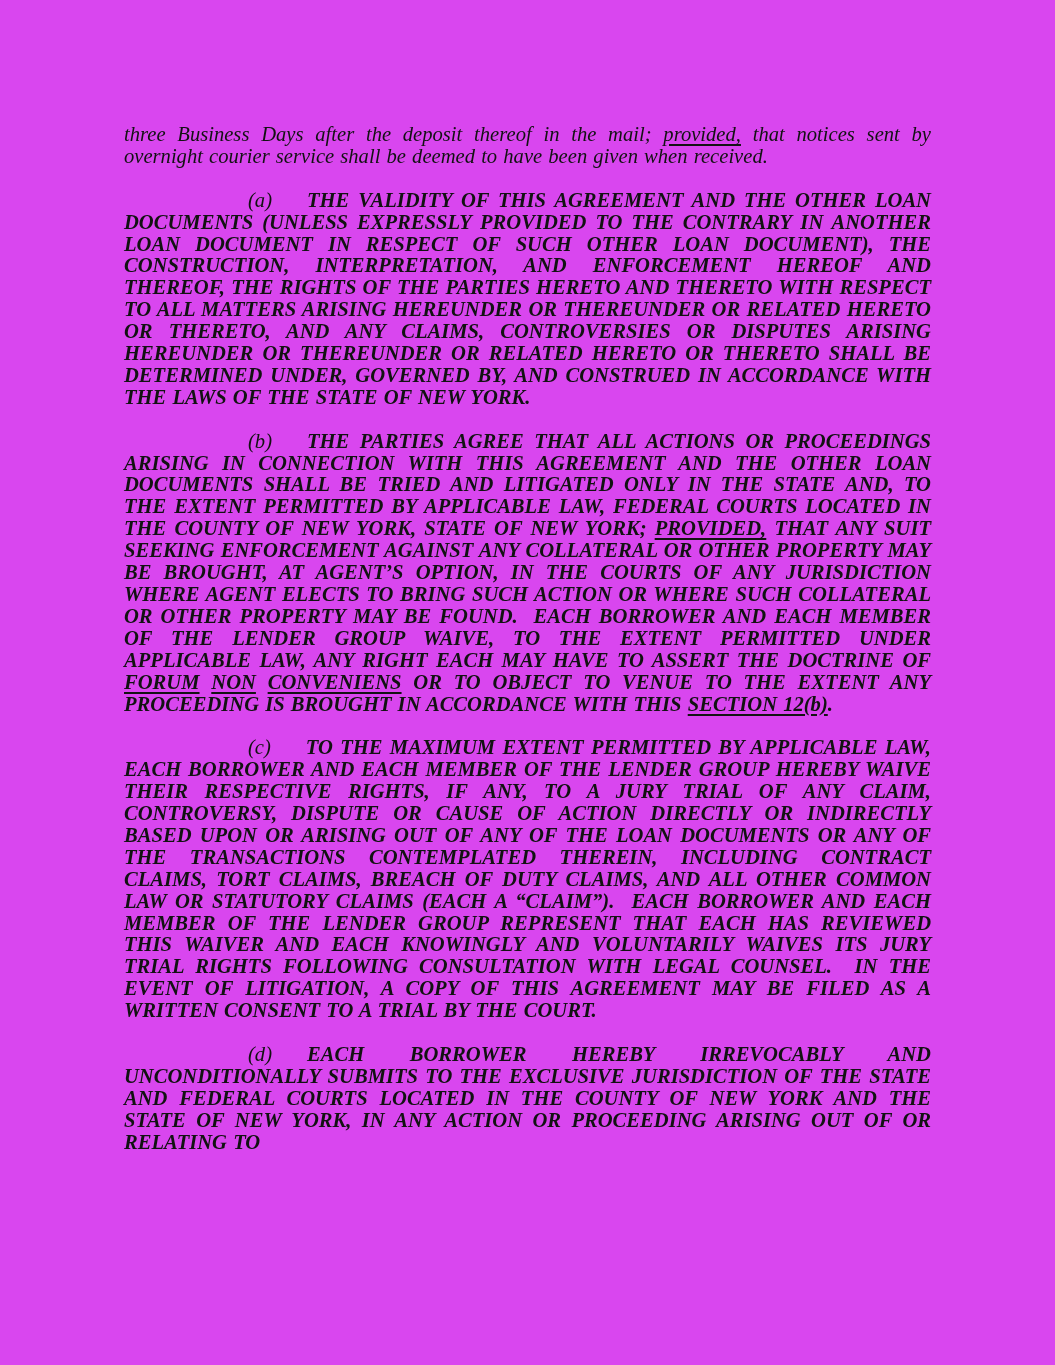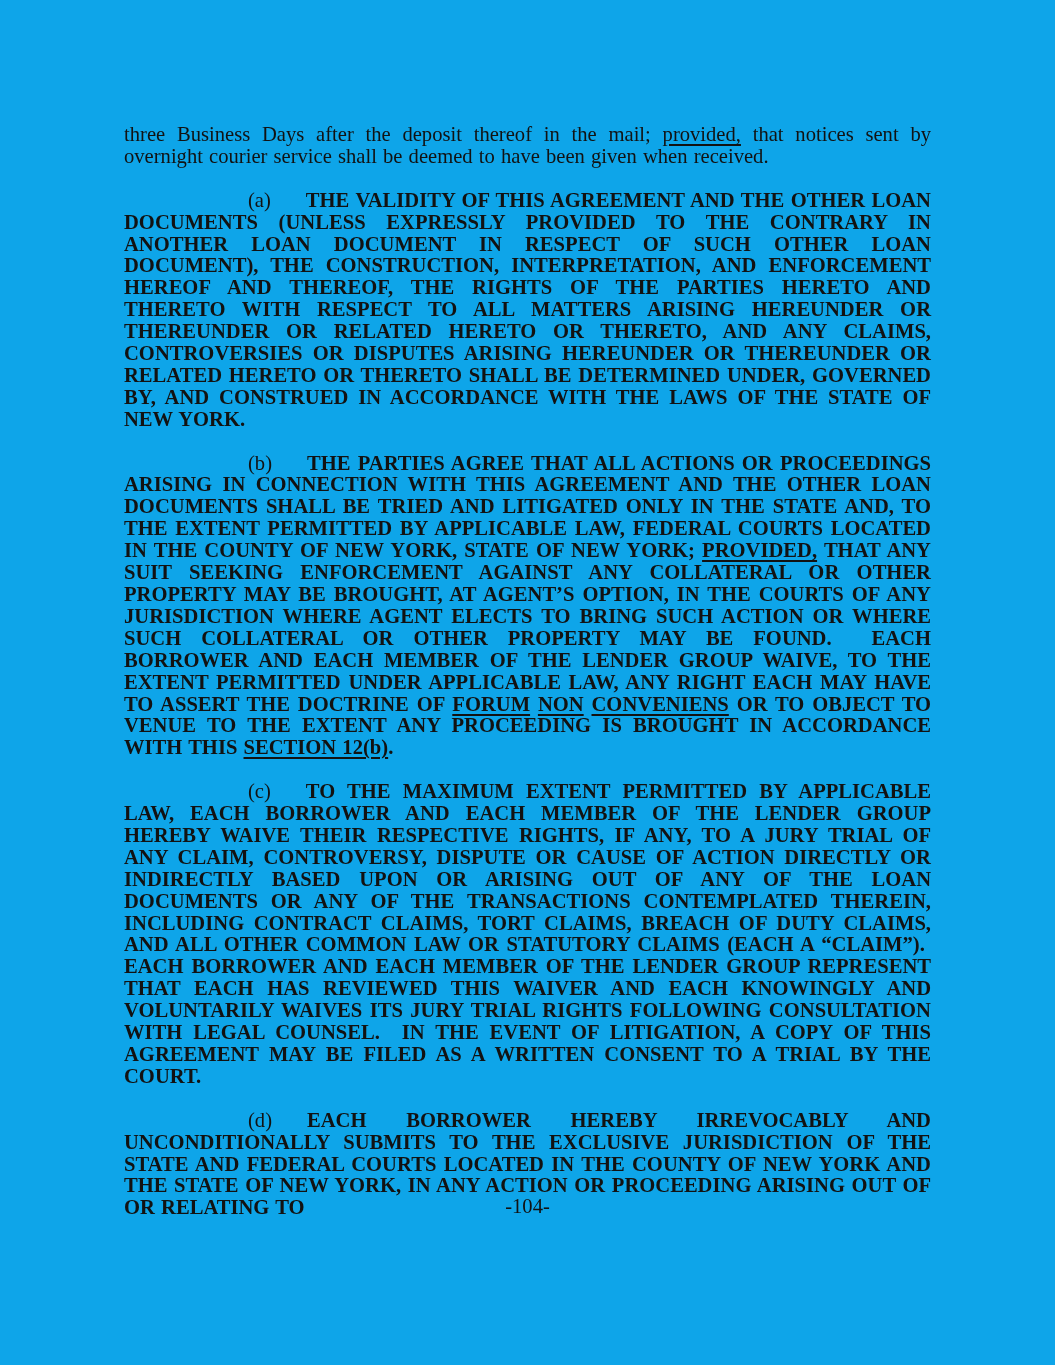--- a/index.html
+++ b/index.html
@@ -12,21 +12,22 @@
     height: 1365px;
     position: relative;
     font-family: "Liberation Serif", "DejaVu Serif", serif;
     color: #121212;
   }
   .page {
     position: absolute;
     inset: 0;
     box-sizing: border-box;
     padding: 124px 124px 16px 124px;
-    background: #0ea5e9;
+    background: #d946ef;
+    font-style: italic;
   }
   .para {
     font-size: 20.6px;
     line-height: 21.9px;
     text-align: justify;
     margin: 0 0 21.9px 0;
     word-spacing: 1px;
   }
   .bold { font-weight: bold; }
   .tab { display: inline-block; height: 1px; }
@@ -56,14 +57,13 @@
 
 
   <p class="para bold"><span class="tab" style="width: 124px;"></span><span class="rg">(a)</span><span class="tab" style="width: 35px;"></span><span>THE VALIDITY OF THIS AGREEMENT AND THE OTHER LOAN DOCUMENTS (UNLESS EXPRESSLY PROVIDED TO THE CONTRARY IN ANOTHER LOAN DOCUMENT IN RESPECT OF SUCH OTHER LOAN DOCUMENT), THE CONSTRUCTION, INTERPRETATION, AND ENFORCEMENT HEREOF AND THEREOF, THE RIGHTS OF THE PARTIES HERETO AND THERETO WITH RESPECT TO ALL MATTERS ARISING HEREUNDER OR THEREUNDER OR RELATED HERETO OR THERETO, AND ANY CLAIMS, CONTROVERSIES OR DISPUTES ARISING HEREUNDER OR THEREUNDER OR RELATED HERETO OR THERETO SHALL BE DETERMINED UNDER, GOVERNED BY, AND CONSTRUED IN ACCORDANCE WITH THE LAWS OF THE STATE OF NEW YORK.</span></p>
 
   <p class="para bold"><span class="tab" style="width: 124px;"></span><span class="rg">(b)</span><span class="tab" style="width: 35px;"></span><span>THE PARTIES AGREE THAT ALL ACTIONS OR PROCEEDINGS ARISING IN CONNECTION WITH THIS AGREEMENT AND THE OTHER LOAN DOCUMENTS SHALL BE TRIED AND LITIGATED ONLY IN THE STATE AND, TO THE EXTENT PERMITTED BY APPLICABLE LAW, FEDERAL COURTS LOCATED IN THE COUNTY OF NEW YORK, STATE OF NEW YORK; </span><span class="u">PROVIDED,</span><span> THAT ANY SUIT SEEKING ENFORCEMENT AGAINST ANY COLLATERAL OR OTHER PROPERTY MAY BE BROUGHT, AT AGENT’S OPTION, IN THE COURTS OF ANY JURISDICTION WHERE AGENT ELECTS TO BRING SUCH ACTION OR WHERE SUCH COLLATERAL OR OTHER PROPERTY MAY BE FOUND.&nbsp; EACH BORROWER AND EACH MEMBER OF THE LENDER GROUP WAIVE, TO THE EXTENT PERMITTED UNDER APPLICABLE LAW, ANY RIGHT EACH MAY HAVE TO ASSERT THE DOCTRINE OF </span><span class="u">FORUM</span><span> </span><span class="u">NON</span><span> </span><span class="u">CONVENIENS</span><span> OR TO OBJECT TO VENUE TO THE EXTENT ANY PROCEEDING IS BROUGHT IN ACCORDANCE WITH THIS </span><span class="u">SECTION 12(b)</span><span>.</span></p>
 
   <p class="para bold"><span class="tab" style="width: 124px;"></span><span class="rg">(c)</span><span class="tab" style="width: 35px;"></span><span>TO THE MAXIMUM EXTENT PERMITTED BY APPLICABLE LAW, EACH BORROWER AND EACH MEMBER OF THE LENDER GROUP HEREBY WAIVE THEIR RESPECTIVE RIGHTS, IF ANY, TO A JURY TRIAL OF ANY CLAIM, CONTROVERSY, DISPUTE OR CAUSE OF ACTION DIRECTLY OR INDIRECTLY BASED UPON OR ARISING OUT OF ANY OF THE LOAN DOCUMENTS OR ANY OF THE TRANSACTIONS CONTEMPLATED THEREIN, INCLUDING CONTRACT CLAIMS, TORT CLAIMS, BREACH OF DUTY CLAIMS, AND ALL OTHER COMMON LAW OR STATUTORY CLAIMS (EACH A “CLAIM”).&nbsp; EACH BORROWER AND EACH MEMBER OF THE LENDER GROUP REPRESENT THAT EACH HAS REVIEWED THIS WAIVER AND EACH KNOWINGLY AND VOLUNTARILY WAIVES ITS JURY TRIAL RIGHTS FOLLOWING CONSULTATION WITH LEGAL COUNSEL.&nbsp; IN THE EVENT OF LITIGATION, A COPY OF THIS AGREEMENT MAY BE FILED AS A WRITTEN CONSENT TO A TRIAL BY THE COURT.</span></p>
 
   <p class="para bold"><span class="tab" style="width: 124px;"></span><span class="rg">(d)</span><span class="tab" style="width: 35px;"></span><span>EACH BORROWER HEREBY IRREVOCABLY AND UNCONDITIONALLY SUBMITS TO THE EXCLUSIVE JURISDICTION OF THE STATE AND FEDERAL COURTS LOCATED IN THE COUNTY OF NEW YORK AND THE STATE OF NEW YORK, IN ANY ACTION OR PROCEEDING ARISING OUT OF OR RELATING TO</span></p>
 
-  <div class="footer">-104-</div>
 </div>
 
 </body></html>

